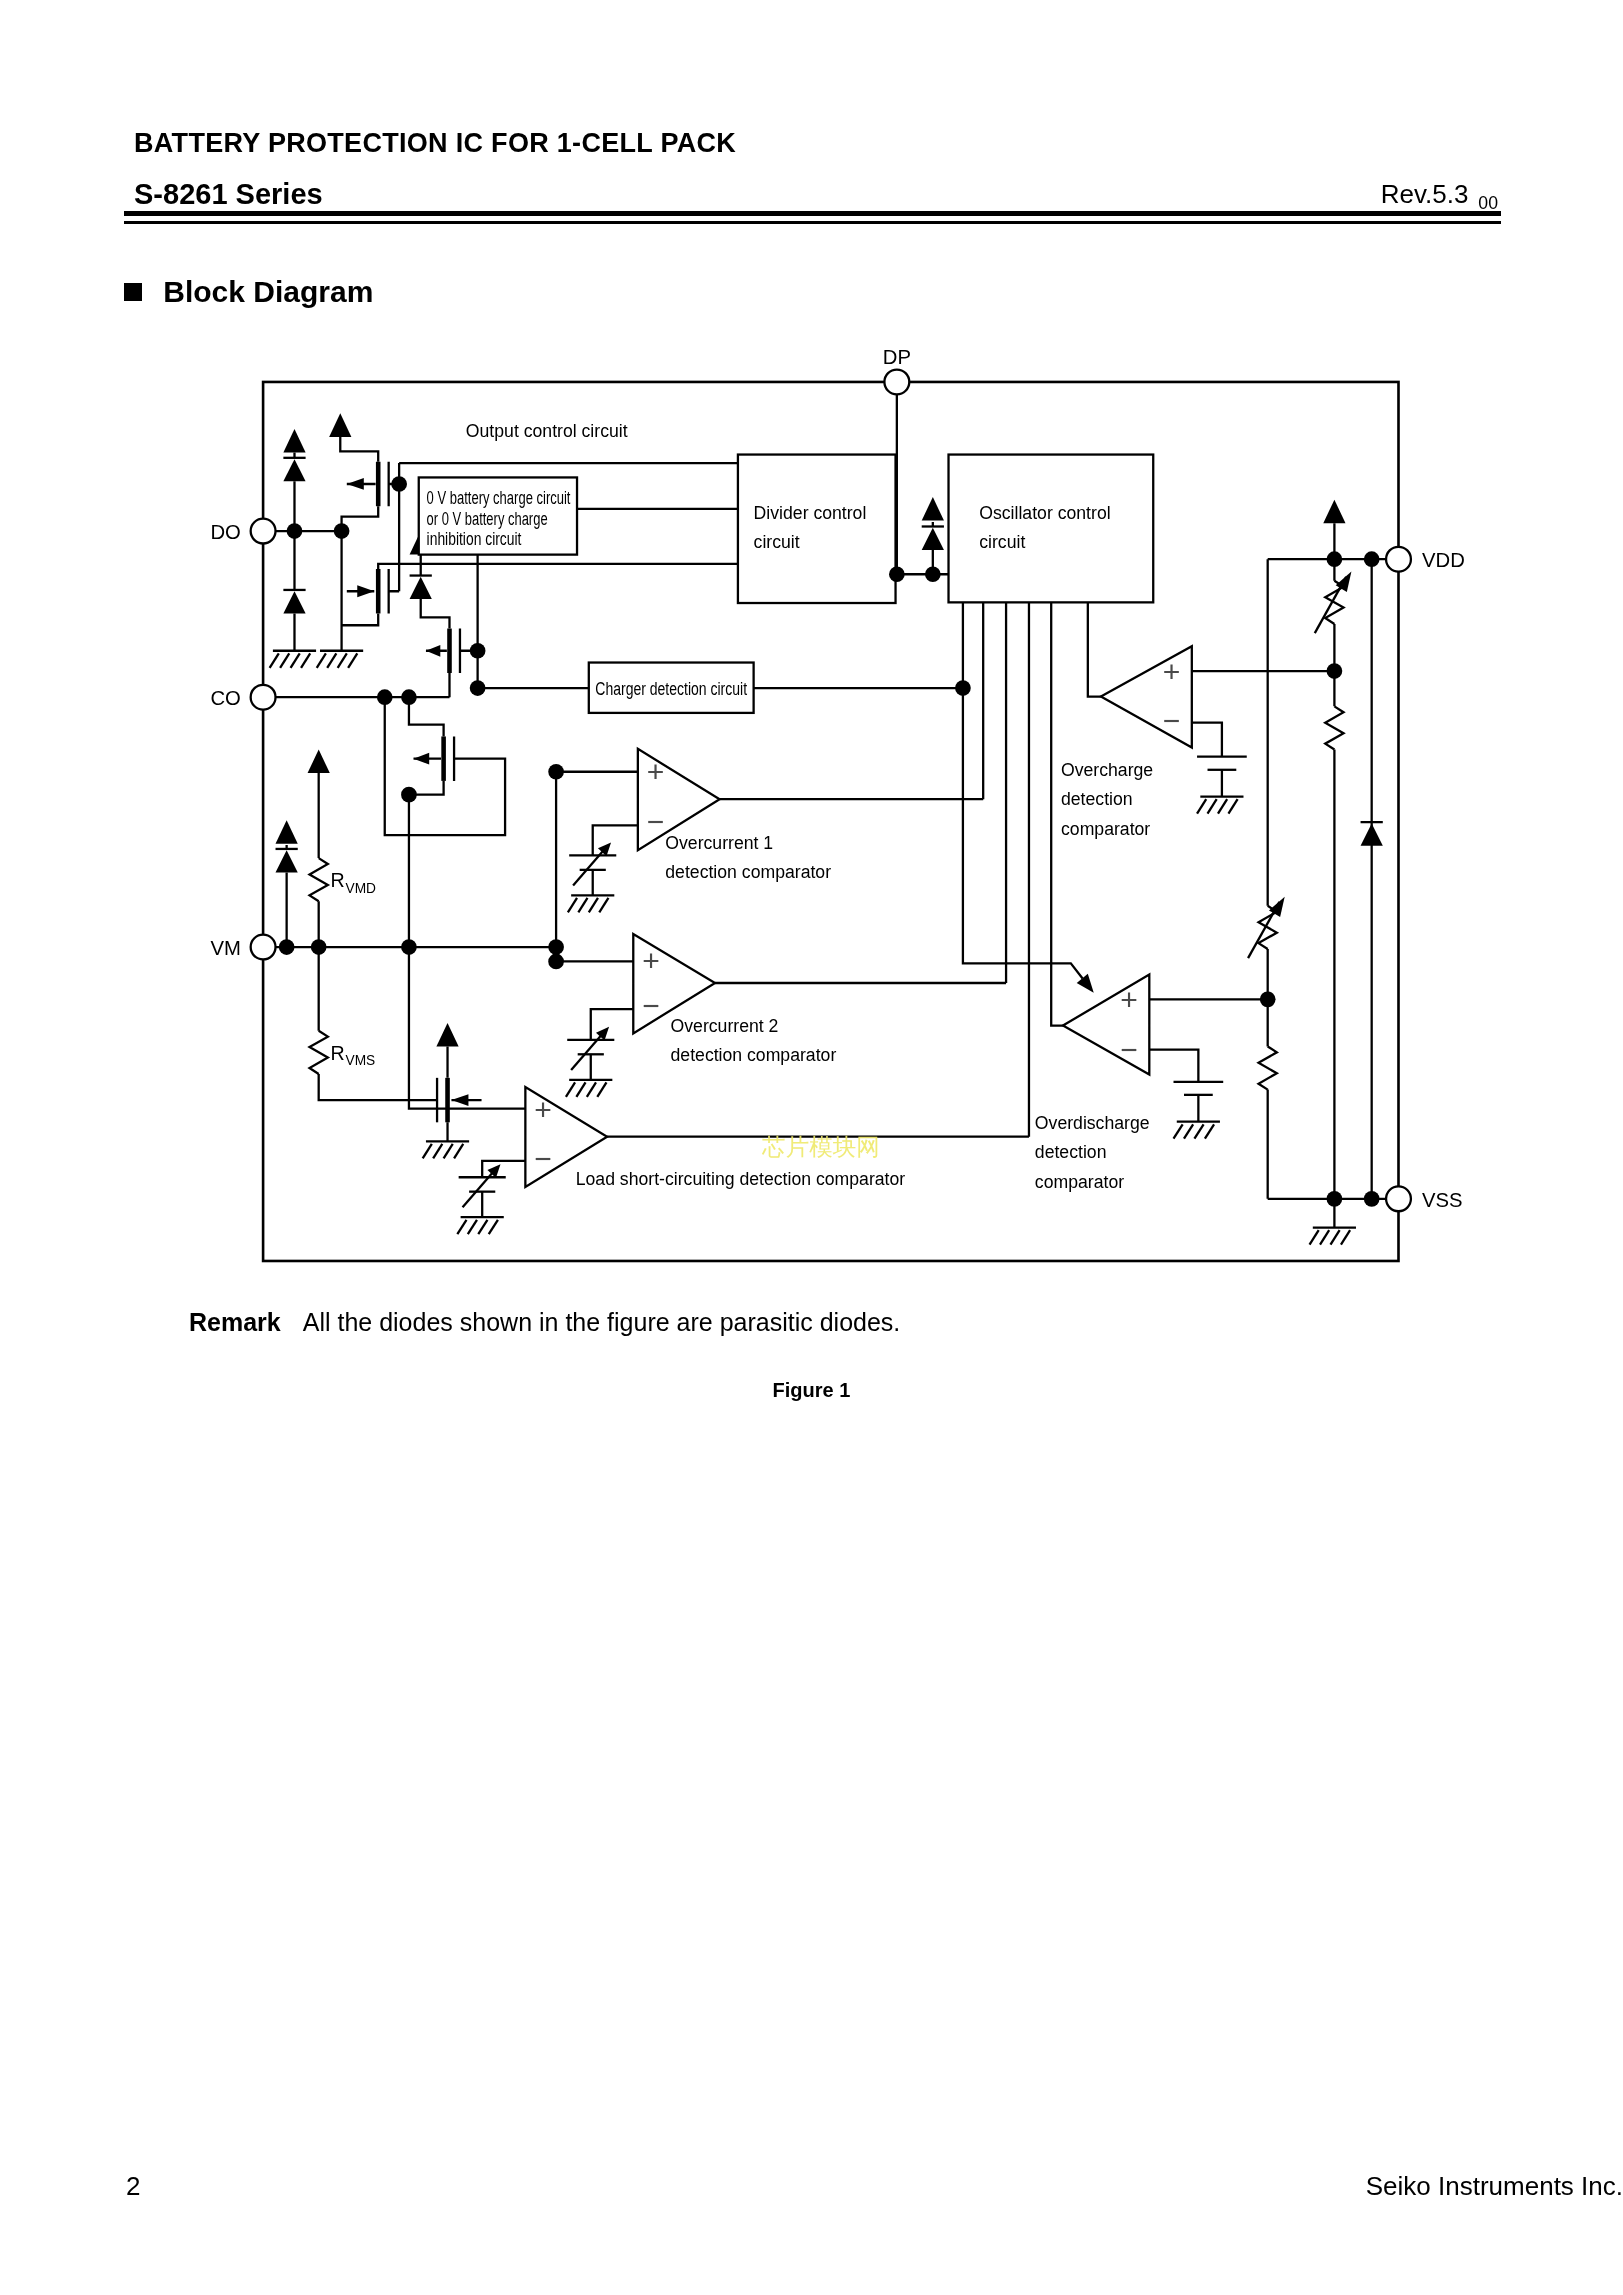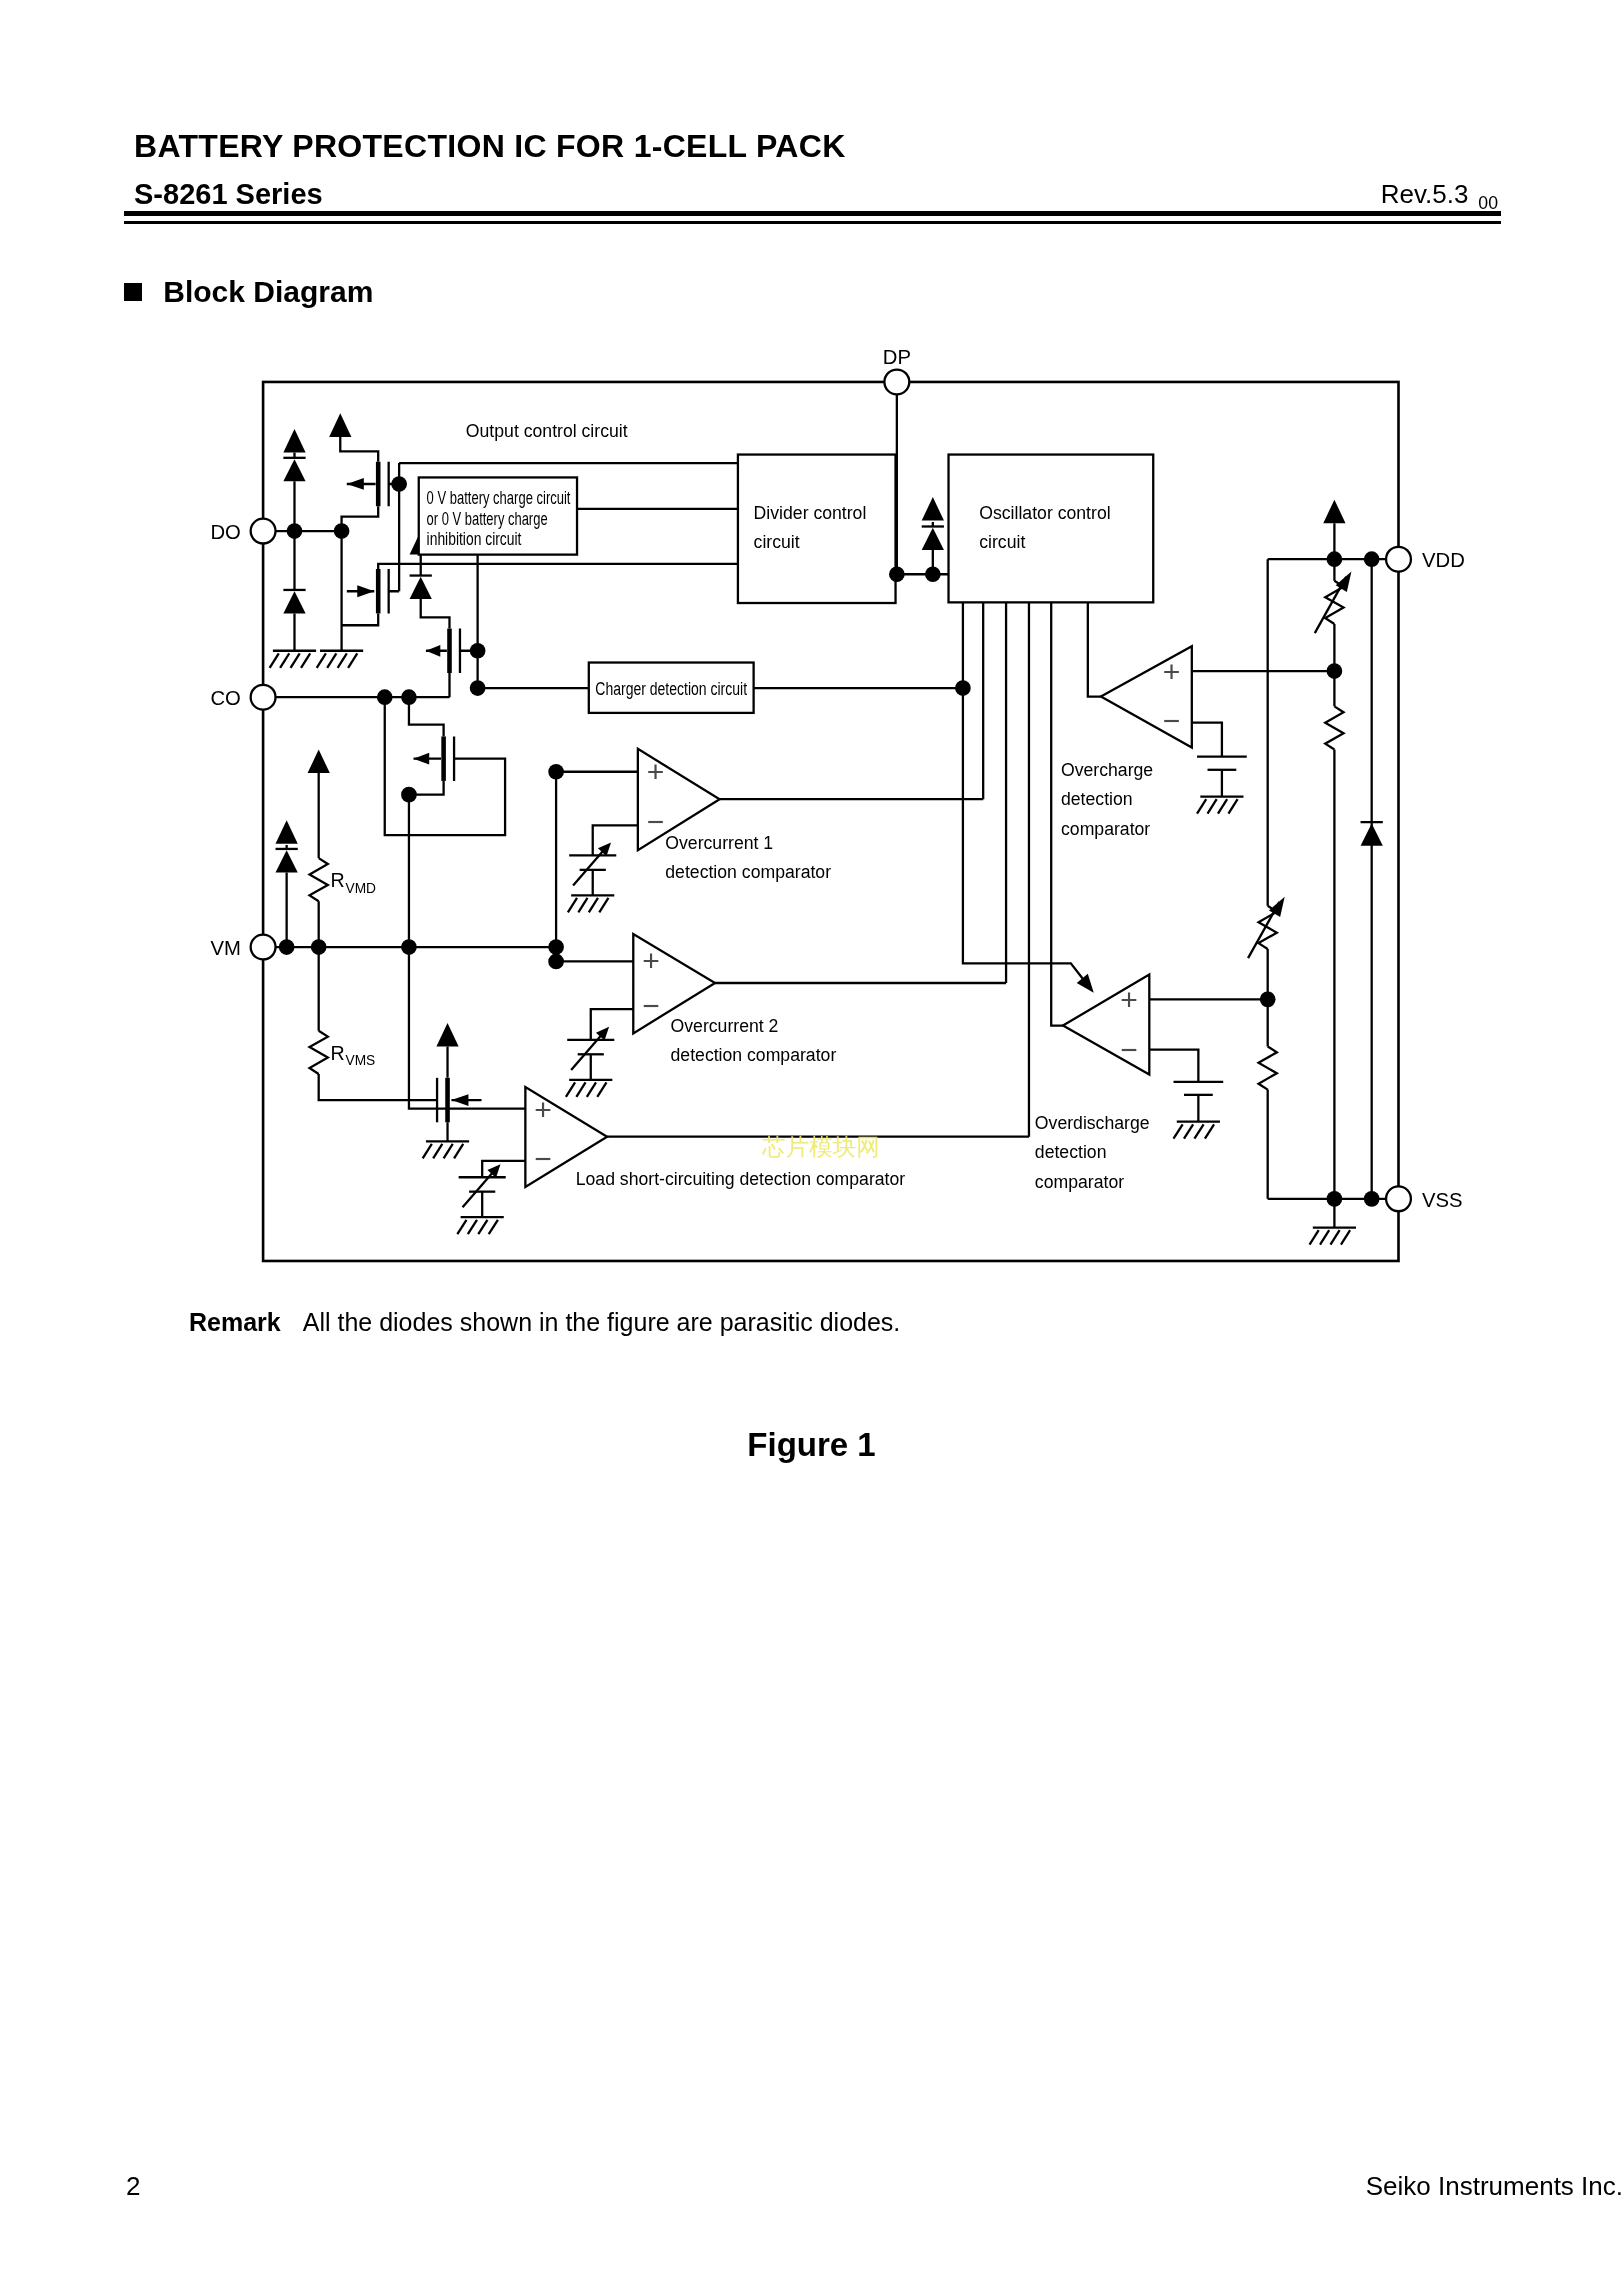--- a/index.html
+++ b/index.html
@@ -1,30 +1,30 @@
 <!DOCTYPE html>
 <html style="font-size:10.5px"><head>
 <meta charset="utf-8">
 <style>
   html,body{margin:0;padding:0;background:#888;}
   .page{position:relative;width:1623px;height:2295px;background:#ffffff;
         font-family:"Liberation Sans","DejaVu Sans",sans-serif;color:#000;overflow:hidden;}
   .abs{position:absolute;}
-  .title1{left:134px;top:128px;font-size:32px;font-weight:bold;letter-spacing:0.3px;}
+  .title1{left:134px;top:128px;font-size:27px;font-weight:bold;letter-spacing:0.3px;}
   .title2{left:134px;top:178px;font-size:29px;font-weight:bold;}
   .rev{right:125px;top:179px;font-size:26px;font-weight:normal;text-align:right;}
   .rev sub{font-size:17.7px;}
   .rule1{left:124px;top:211px;width:1377px;height:5.2px;background:#000;}
   .rule2{left:124px;top:221px;width:1377px;height:2.6px;background:#000;}
   .sect{left:124px;top:275px;display:flex;align-items:center;gap:21px;}
   .sqr{width:18.3px;height:18.3px;background:#000;display:inline-block;}
   .sectxt{font-size:30px;font-weight:bold;}
   .remark{left:171px;top:1308px;font-size:25px;}
   .remark b{margin-right:22px;margin-left:18px;}
-  .figcap{left:0;top:1379px;width:1623px;text-align:center;font-size:33px;font-weight:bold;margin-top:47px;}
+  .figcap{left:0;top:1379px;width:1623px;text-align:center;font-size:20px;font-weight:bold;}
   .pageno{left:126px;top:2171px;font-size:26px;}
   .company{left:0;top:2171px;width:1623px;text-align:right;font-size:26px;}
   svg{position:absolute;left:0;top:0;}
   .w{stroke:#000;stroke-width:3.5;fill:none;}
   .w4{stroke:#000;stroke-width:4;fill:none;}
   .ch{stroke:#000;stroke-width:7;fill:none;}
   .f{fill:#000;stroke:none;}
   .blk{fill:#fff;stroke:#000;stroke-width:3.5;}
   .tri{fill:#fff;stroke:#000;stroke-width:3.5;}
   .lbl{font-family:"Liberation Sans",sans-serif;font-size:27px;fill:#000;}

